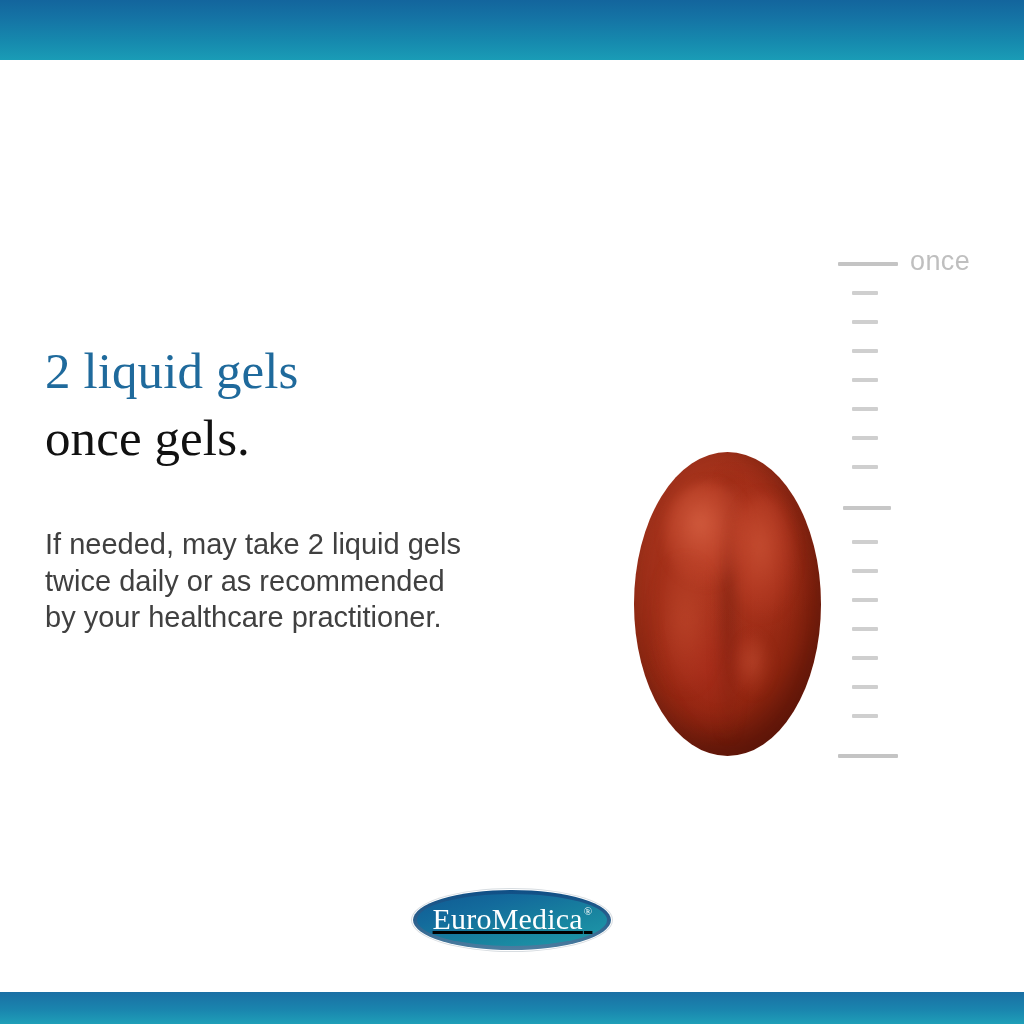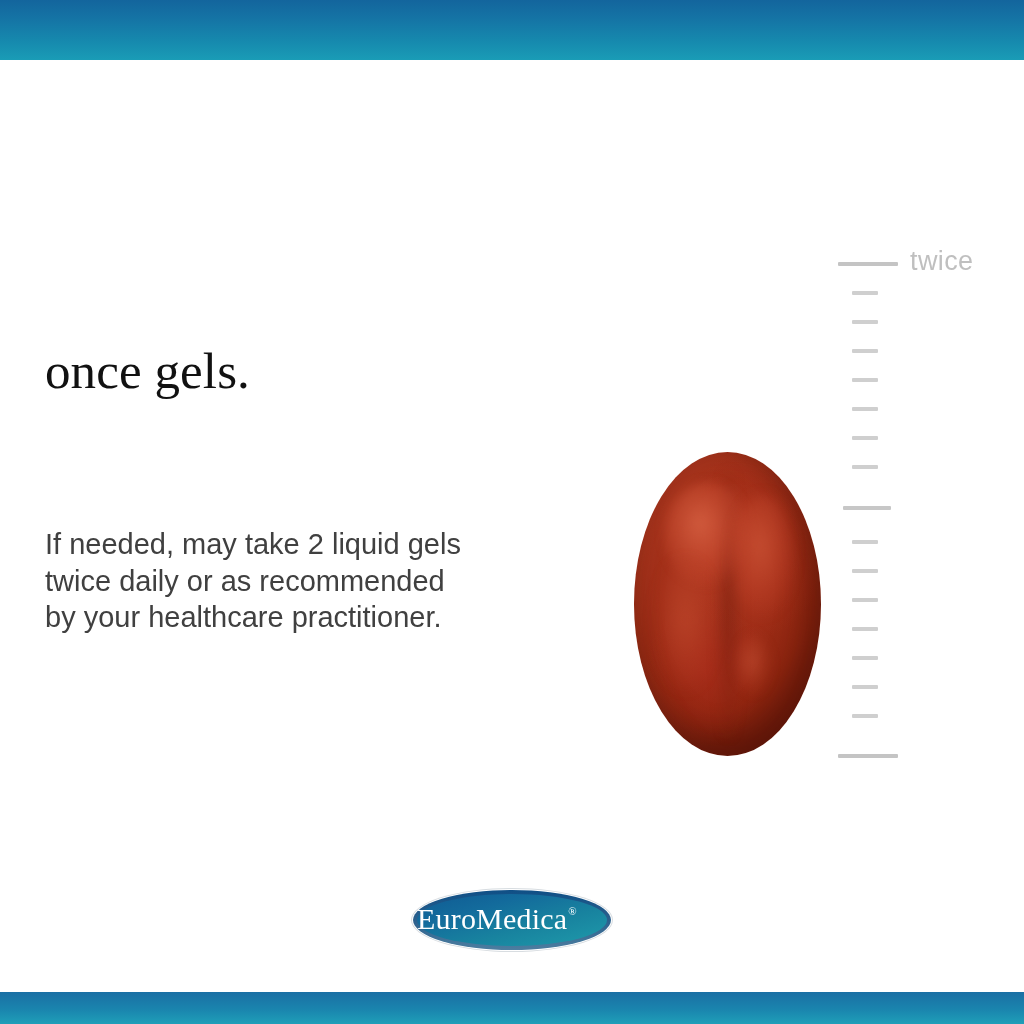--- a/index.html
+++ b/index.html
@@ -217,21 +217,22 @@
     border-radius: 50%;
     background: linear-gradient(180deg, #0f4f86 0%, #2b5f8c 50%, #4d7ea0 100%);
   }
   #logo-oval {
     position: absolute;
     inset: 5px;
     border-radius: 50%;
     background: linear-gradient(165deg, #0f5a93 0%, #136b9c 30%, #18839f 62%, #1f9bab 100%);
     display: flex;
     align-items: center;
-    justify-content: flex-start;
+    justify-content: center;
+    text-decoration: underline;
   }
   #logo-text {
     font-family: "Liberation Serif", serif;
     font-size: 30px;
     color: #ffffff;
     letter-spacing: 0.2px;
     line-height: 1;
     position: relative;
     top: -1px;
     white-space: nowrap;
@@ -246,20 +247,21 @@
 </style>
 </head>
 <body>
 
 <div id="page">
 
   <div id="top-bar" class="brand-bar"></div>
 
   <div id="copy-block">
     <h1 id="headline">
+      <span id="headline-line1">2 liquid gels</span>
       <span id="headline-line2">once gels.</span>
     </h1>
     <p id="body-copy">If needed, may take 2 liquid gels twice daily or as recommended by your healthcare practitioner.</p>
   </div>
 
   <div id="softgel">
     <div id="softgel-body"></div>
     <div id="softgel-seam"></div>
     <div id="softgel-highlight-main"></div>
     <div id="softgel-highlight-right"></div>
@@ -279,21 +281,21 @@
     <div class="tick minor" style="top:203px"></div>
     <div class="tick half" style="top:244px"></div>
     <div class="tick minor" style="top:278px"></div>
     <div class="tick minor" style="top:307px"></div>
     <div class="tick minor" style="top:336px"></div>
     <div class="tick minor" style="top:365px"></div>
     <div class="tick minor" style="top:394px"></div>
     <div class="tick minor" style="top:423px"></div>
     <div class="tick minor" style="top:452px"></div>
     <div class="tick major" style="top:492px"></div>
-    <div id="ruler-unit-label">twice</div>
+    <div id="ruler-unit-label">once</div>
   </div>
 
   <div id="logo">
     <div id="logo-outer"></div>
     <div id="logo-ring"></div>
     <div id="logo-oval">
       <span id="logo-text"><span>EuroMedica</span><span id="logo-registered">®</span></span>
     </div>
   </div>
 

